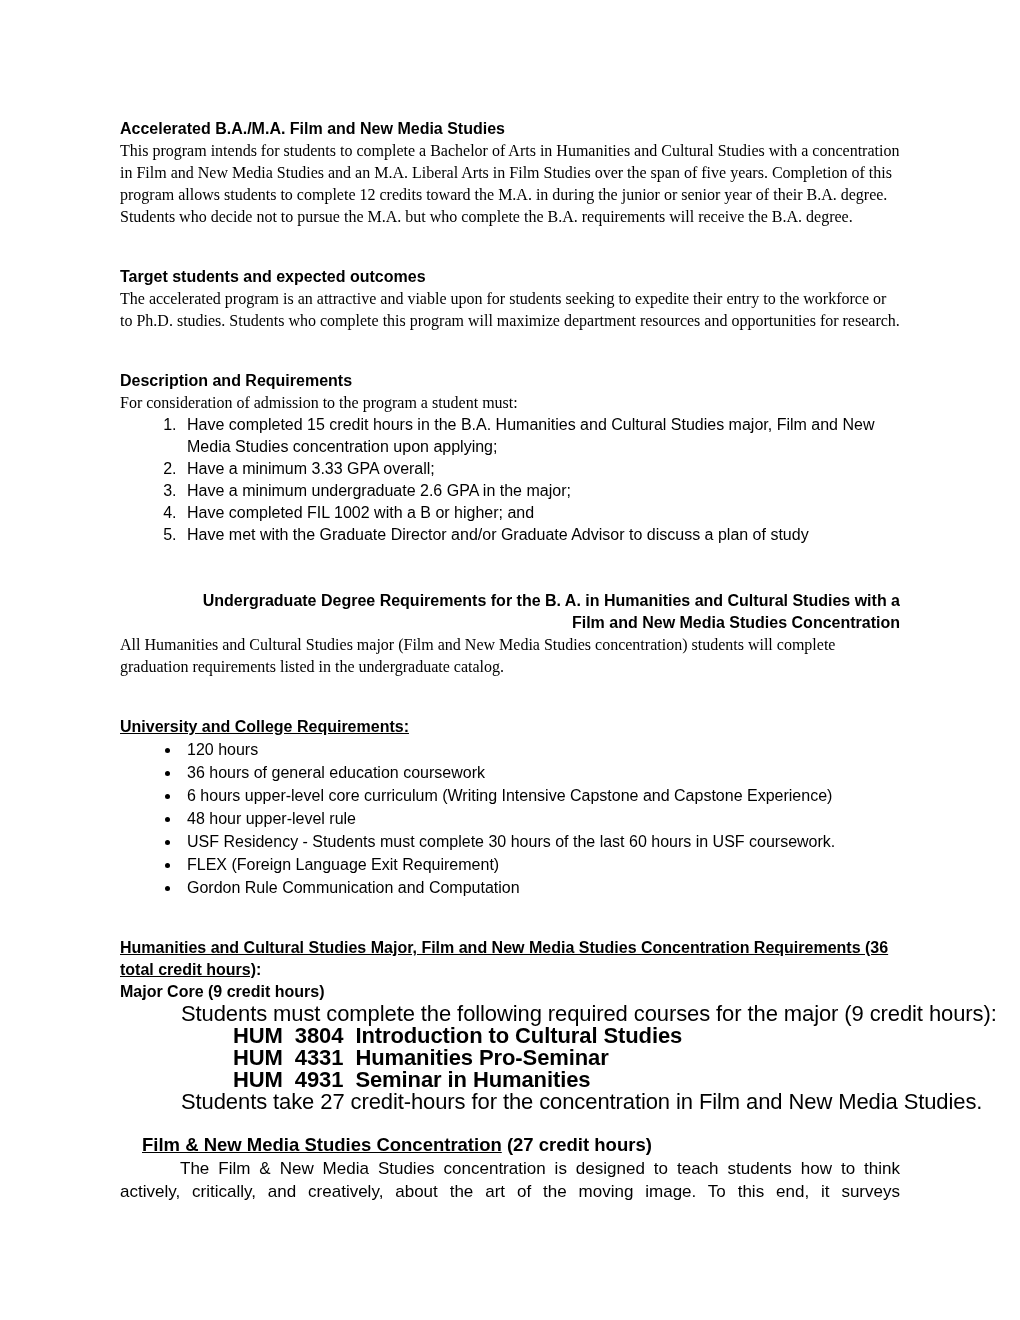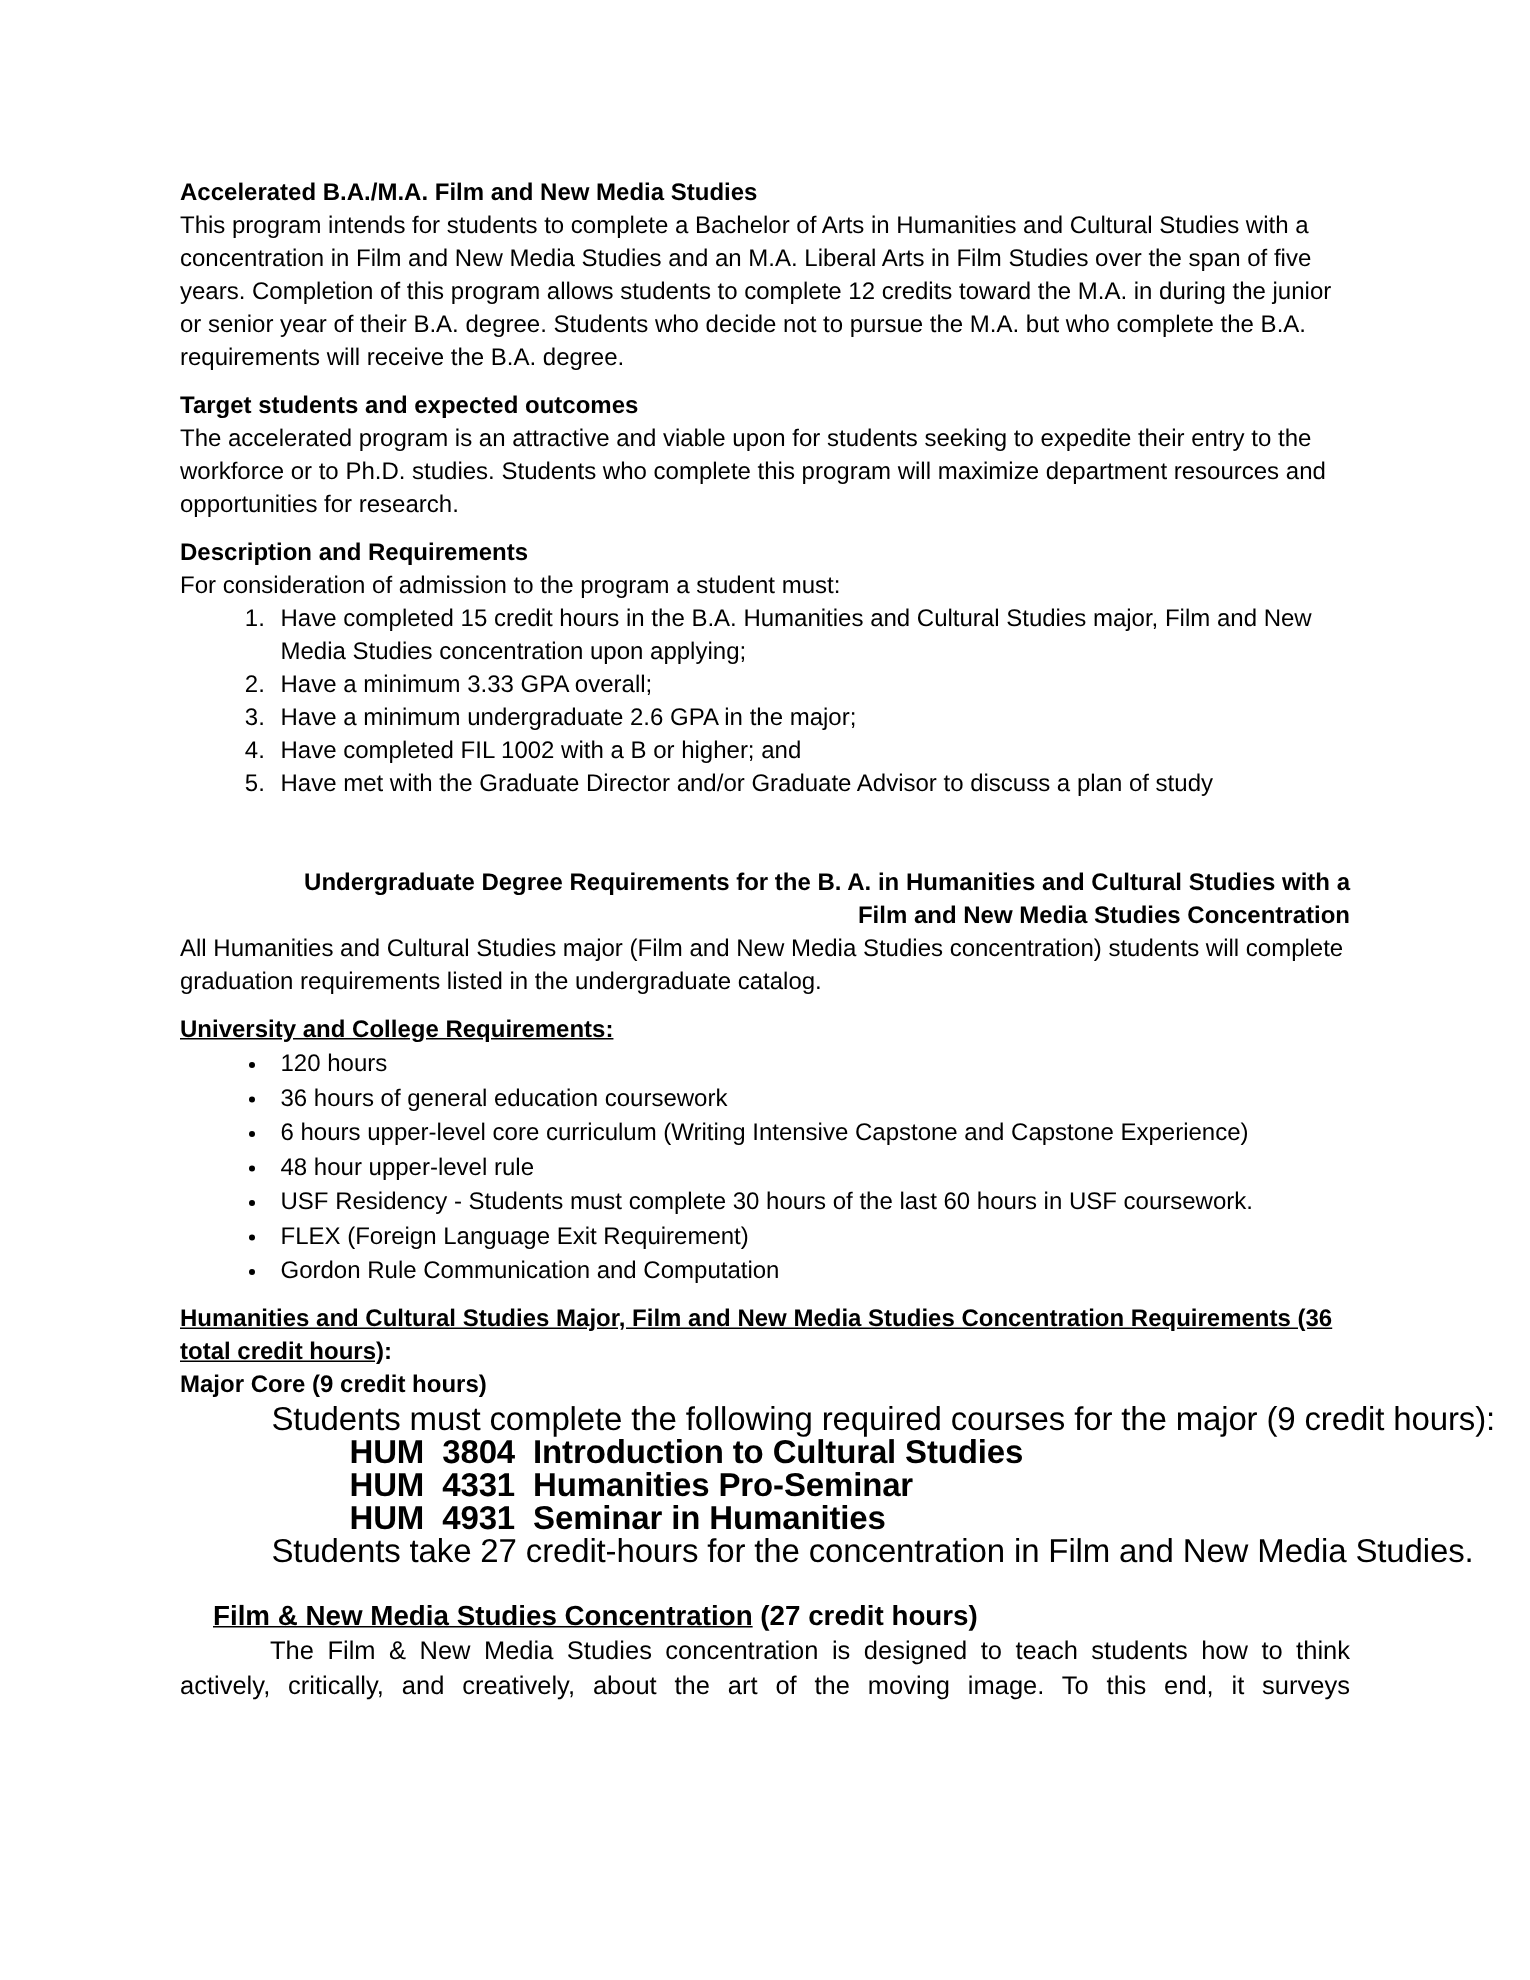--- a/index.html
+++ b/index.html
@@ -10,23 +10,23 @@
     background: #ffffff;
     color: #000000;
     padding: 118px 120px 40px 120px;
     font-family: "Liberation Sans", "DejaVu Sans", sans-serif;
     font-size: 16px;
     line-height: 22px;
   }
   .h { font-size: 16px; font-weight: bold; line-height: 22px; }
   .u { text-decoration: underline; }
   .center { text-align: right; }
-  .mt  { margin-top: 10px; }
+  .mt  { margin-top: 38px; }
   .mt2 { margin-top: 44px; }
-  p.body { line-height: 22px; }
+  p.body { line-height: 22px; font-family: Liberation Serif, serif; }
   ol.numlist {
     list-style: decimal outside;
     padding-left: 61px;
     line-height: 22px;
   }
   ol.numlist li { padding-left: 6px; }
   ul.bullist {
     list-style: disc outside;
     padding-left: 61px;
     line-height: 23px;

